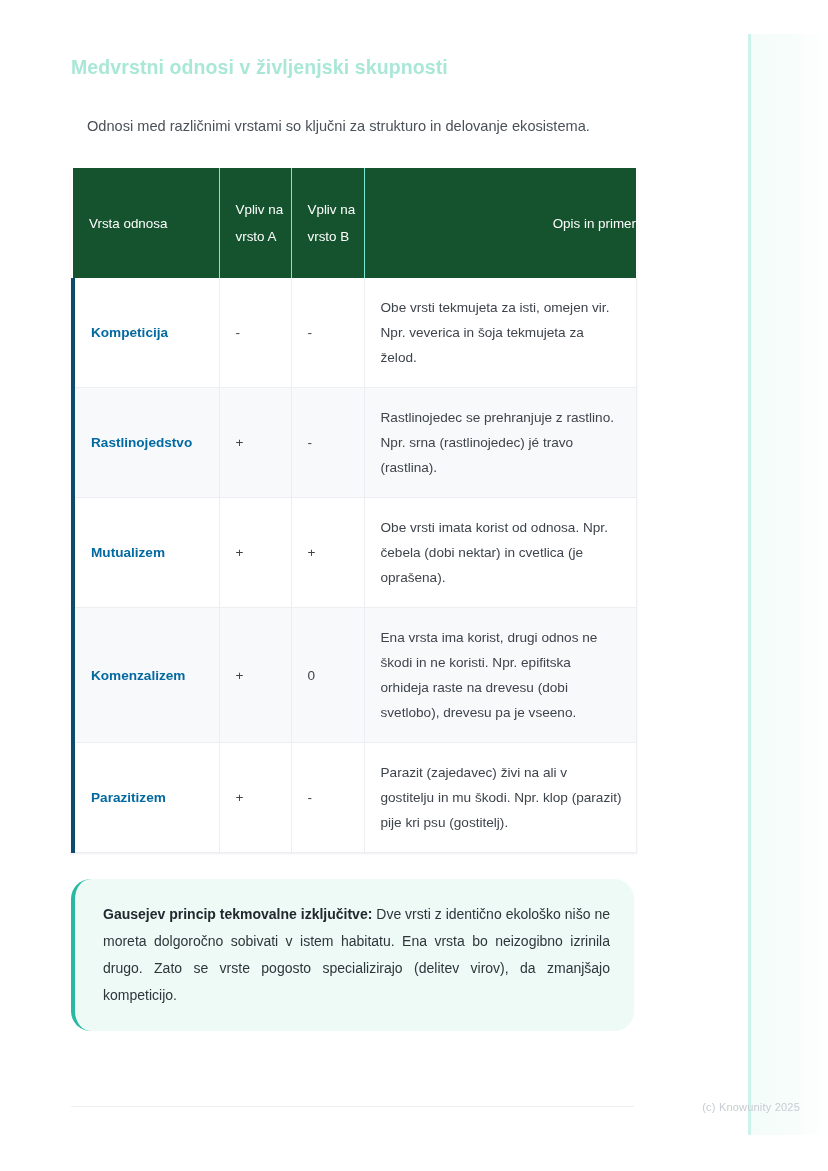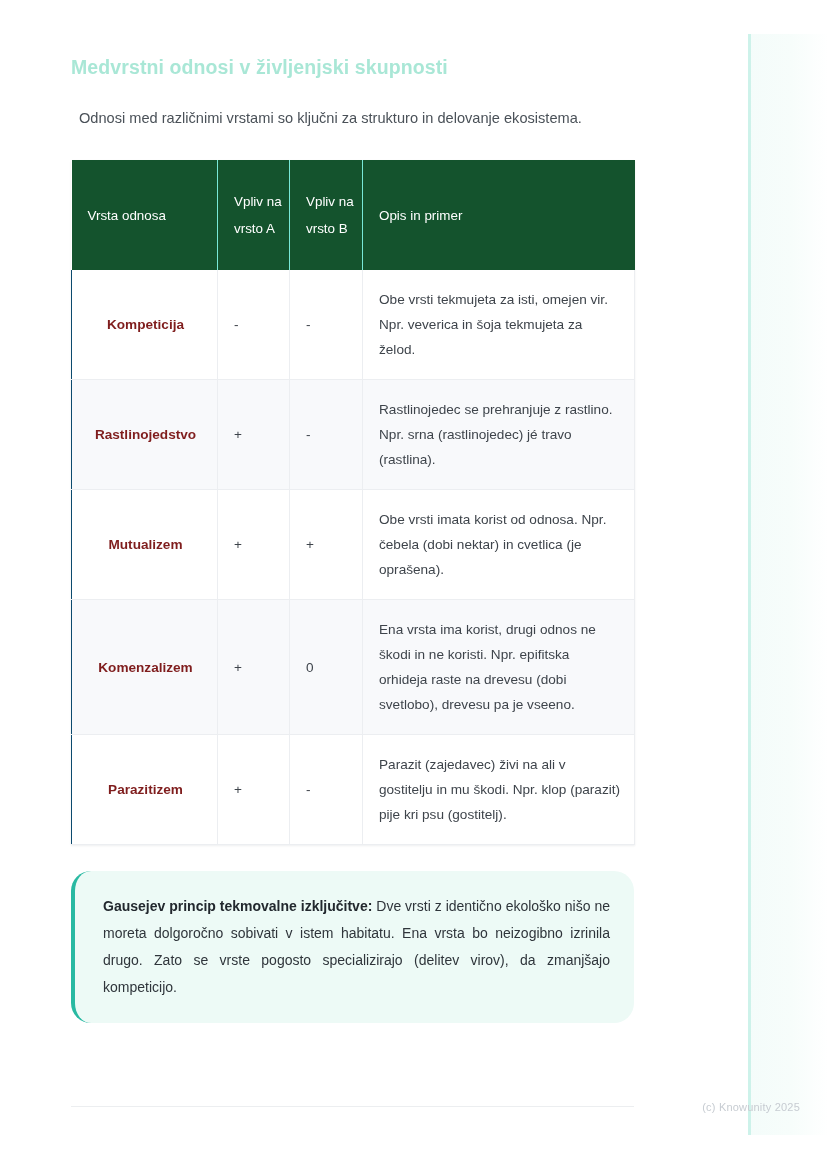--- a/index.html
+++ b/index.html
@@ -47,21 +47,21 @@
     margin: 0;
     padding-top: 54px;
     font-size: 19.5px;
     font-weight: 600;
     line-height: 26px;
     color: #a9e7d6;
     letter-spacing: 0.1px;
   }
 
   #intro-paragraph {
-    margin: 8px;
+    margin: 16px;
     padding-top: 19px;
     font-size: 14.6px;
     line-height: 22px;
     color: #4a5158;
   }
 
   
   #relations-table-wrap {
     margin-top: 31px;
     width: 563px;
@@ -83,36 +83,35 @@
     font-size: 13.4px;
     font-weight: 400;
     line-height: 27px;
     text-align: left;
     vertical-align: middle;
     padding: 14px 0 14px 16px;
     height: 110px;
     box-sizing: border-box;
     border-right: 1px solid #78e9d7;
   }
-  table.relations thead th:last-child { border-right: none; }
+  table.relations thead th:last-child { border-right: none; text-align: right; }
 
   table.relations tbody td {
     border: 1px solid #eceef1;
     border-top: none;
     font-size: 13.6px;
     color: #3e444b;
     vertical-align: middle;
     padding: 17px 14px 17px 16px;
     line-height: 25px;
   }
   table.relations tbody tr td:first-child {
-    border-left: 1px solid #0c4a6e;
+    border-left: 4px solid #0c4a6e;
     font-weight: 700;
-    color: #7f1d1d;
-    text-align: center;
+    color: #0369a1;
   }
   table.relations tbody tr:nth-child(odd)  td { background: #ffffff; }
   table.relations tbody tr:nth-child(even) td { background: #f8f9fb; }
 
   td.sign {
     text-align: left;
     padding-left: 18px;
     color: #51585f;
     font-weight: 400;
   }

